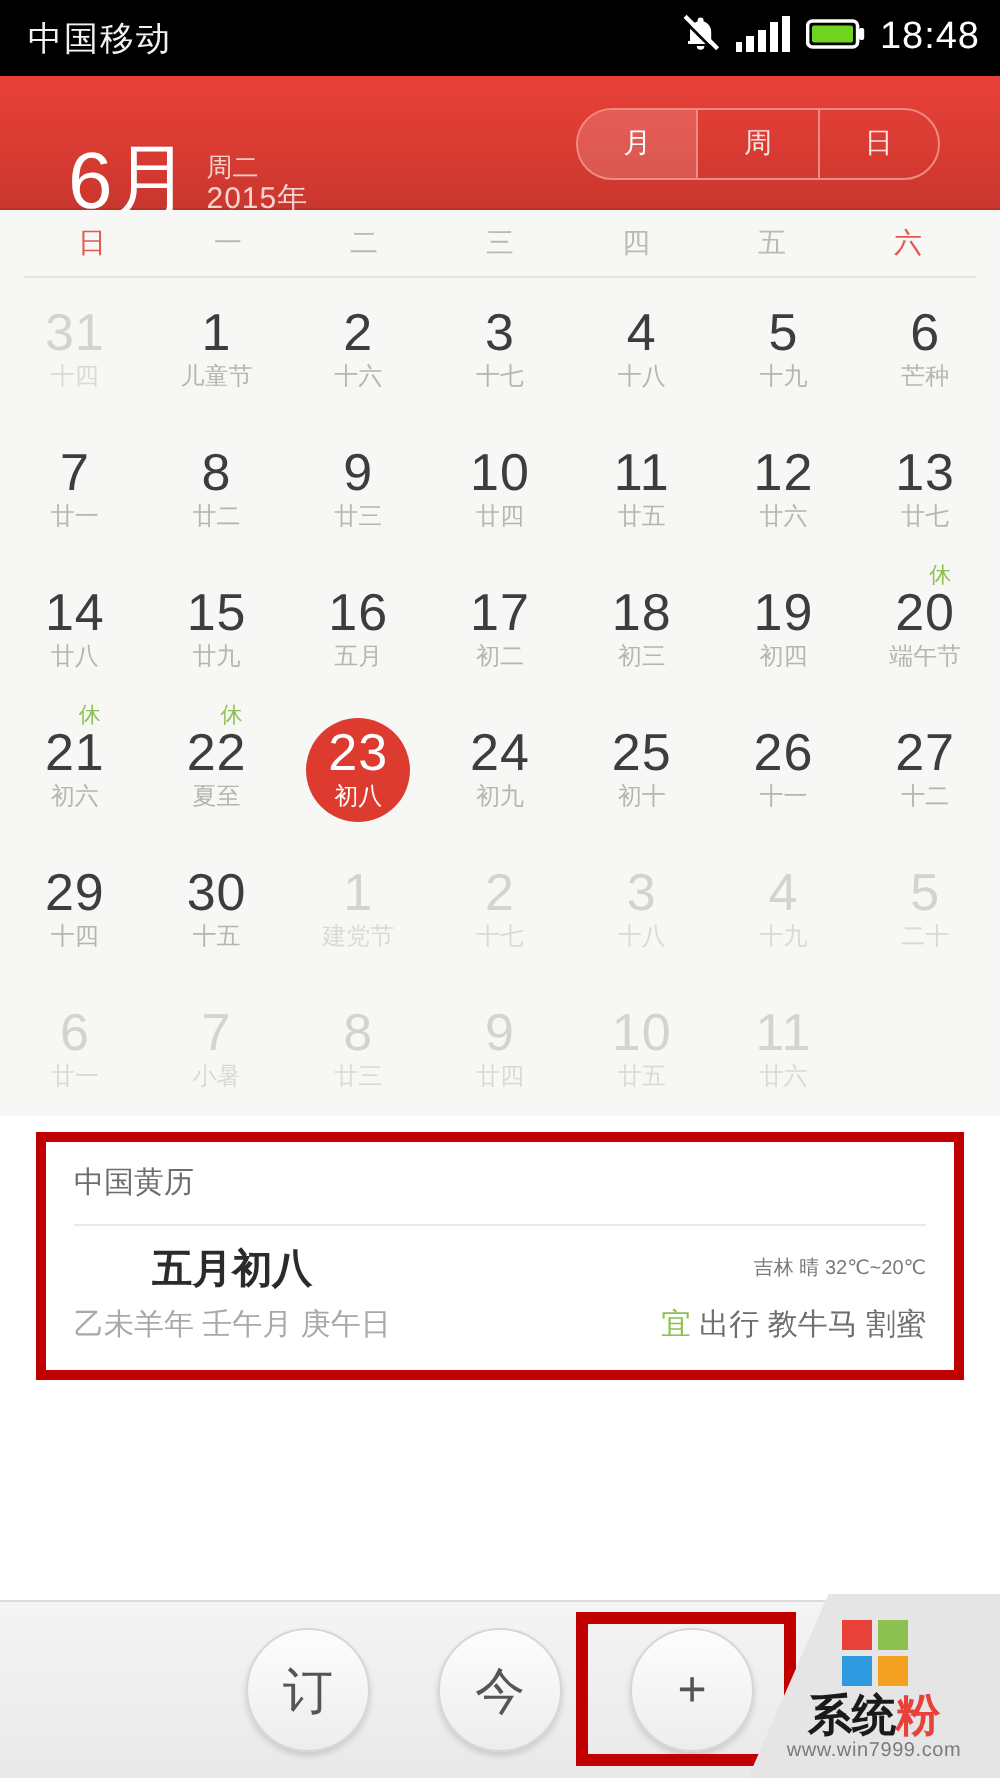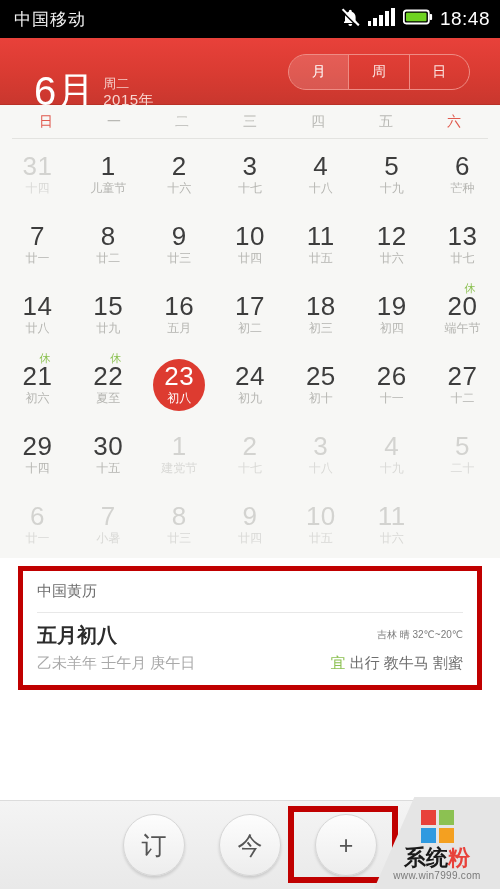--- a/index.html
+++ b/index.html
@@ -103,21 +103,21 @@
   .info-panel { width: 100%; height: 100%; background: #fff; padding: 0 14px; }
   .info-head {
     height: 42px; display: flex; align-items: center;
     font-size: 15px; color: #6d6d6d;
     border-bottom: 1px solid #e8e8e8;
   }
   .info-body {
     display: flex; justify-content: space-between; align-items: flex-start;
     padding-top: 9px;
   }
-  .info-left .lunar-big { font-size: 20px; color: #2b2b2b; font-weight: bold; line-height: 26px; }
+  .info-left .lunar-big { font-size: 20px; color: #2b2b2b; font-weight: bold; line-height: 26px; text-align: center; }
   .info-left .ganzhi { font-size: 15px; color: #a9a9a9; line-height: 24px; margin-top: 3px; }
   .info-right { text-align: right; }
   .info-right .weather { font-size: 10px; color: #7a7a7a; line-height: 26px; }
   .info-right .yi-line { font-size: 15px; color: #6e6e6e; line-height: 24px; margin-top: 3px; }
   .yi-mark { color: #8cc152; }
 
   
   .bottombar {
     position: absolute; left: 0; bottom: 0; width: 500px; height: 89px;
     background: linear-gradient(180deg, #f4f4f4 0%, #e9e9e9 100%);

